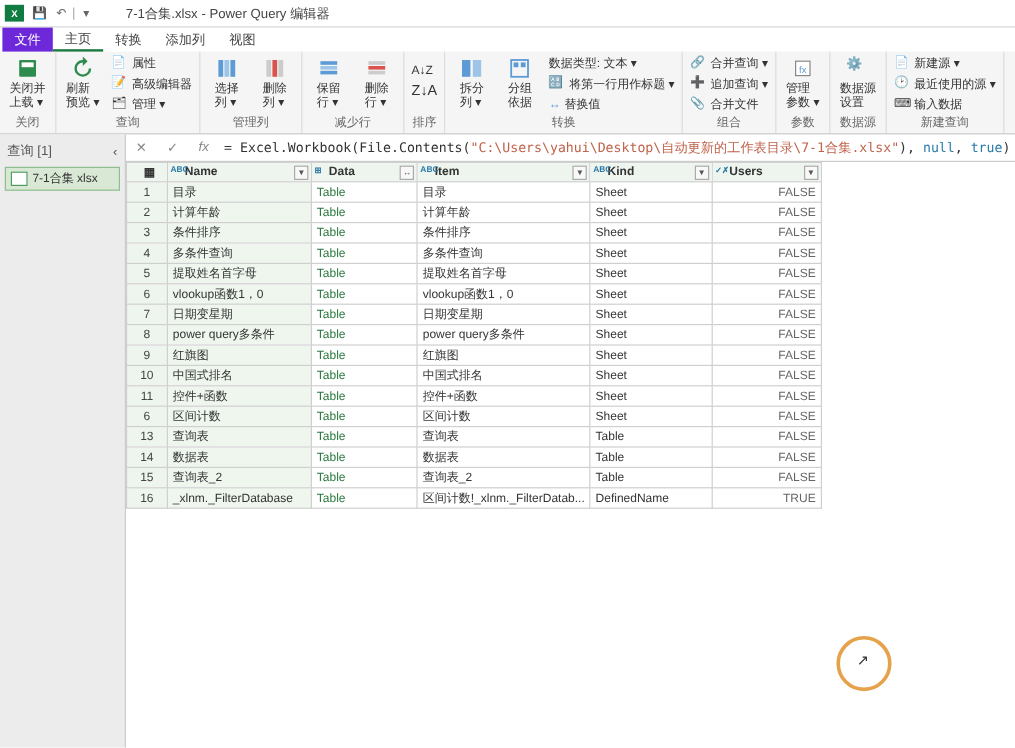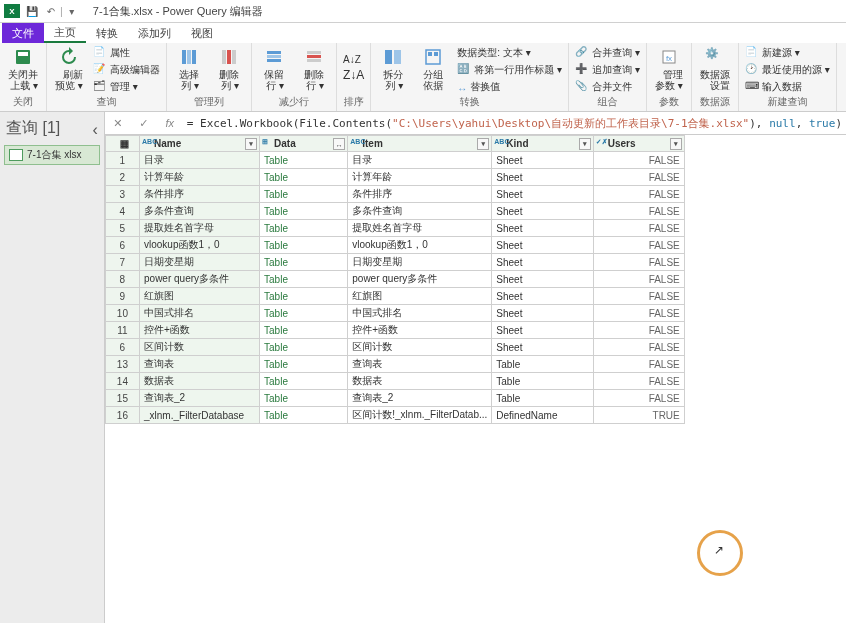--- a/index.html
+++ b/index.html
@@ -1,36 +1,36 @@
 <!DOCTYPE html>
 <html><head>
 <meta charset="utf-8">
 <style>
 html,body{margin:0;padding:0;font-family:"Microsoft YaHei","Segoe UI",Arial,sans-serif;font-size:11px;background:#fff;color:#333;width:846px;height:623px;overflow:hidden}
 .title-bar{height:22px;background:#fff;display:flex;align-items:center;padding:0 4px;border-bottom:1px solid #d0d0d0}
 .app-icon{width:16px;height:14px;background:#107c41;color:#fff;display:flex;align-items:center;justify-content:center;font-size:8px;font-weight:bold;margin-right:4px}
 .qat-icon{width:14px;height:14px;margin:0 2px;display:flex;align-items:center;justify-content:center;color:#666;font-size:10px}
-.title-text{margin-left:12px;font-size:11px;color:#444}
+.title-text{margin-left:24px;font-size:11px;color:#444}
 .menu-row{height:20px;background:#fff;display:flex;align-items:stretch;padding-left:2px}
 .menu-file{background:#6d28d9;color:#fff;padding:2px 10px;font-size:11px;display:flex;align-items:center}
 .menu-tab{padding:2px 10px;font-size:11px;color:#444;display:flex;align-items:center}
 .menu-tab.sel{border-bottom:2px solid #1a7a3e}
 .ribbon{height:68px;background:#f5f5f5;border-bottom:1px solid #ccc;display:flex}
 .rgrp{border-right:1px solid #ddd;padding:2px 4px 0 4px;display:flex;flex-direction:column;justify-content:space-between}
 .rgrp-body{display:flex;gap:4px}
 .rgrp-label{text-align:center;font-size:10px;color:#666;padding-bottom:2px}
 .rbtn{display:flex;flex-direction:column;align-items:center;padding:2px 4px;min-width:28px}
 .rbtn .ico{width:20px;height:20px;margin-bottom:2px;position:relative}
-.rbtn .lbl{font-size:10px;color:#333;text-align:right;line-height:11px}
+.rbtn .lbl{font-size:10px;color:#333;text-align:left;line-height:11px}
 .rsmall{display:flex;align-items:center;gap:3px;padding:1px 2px;font-size:10px;color:#333}
 .rsmall .si{width:14px;height:14px}
 .rstack{display:flex;flex-direction:column;gap:1px}
 .main{display:flex;height:513px}
 .side{width:126px;background:#ececec;border-right:1px solid #ccc;padding:4px}
-.side-head{display:flex;align-items:flex-end;justify-content:space-between;font-size:16px;color:#555;padding:2px}
+.side-head{display:flex;align-items:flex-end;justify-content:space-between;font-size:11px;color:#555;padding:2px}
 .side-item{display:flex;align-items:center;gap:4px;background:#d8e8d4;border:1px solid #8fbf8f;padding:2px 4px;margin-top:4px;font-size:10px}
 .q-icon{width:12px;height:10px;background:#fff;border:1px solid #4e9b5e}
 .content{flex:1;display:flex;flex-direction:column}
 .formula-row{height:22px;border-bottom:1px solid #ccc;display:flex;align-items:center;padding:0 4px;gap:8px}
 .fx-btn{width:18px;height:18px;display:flex;align-items:center;justify-content:center;color:#888;font-size:11px}
 .formula-text{font-family:Consolas,monospace;font-size:11px;white-space:nowrap}
 .formula-text .str{color:#c0634c}
 .formula-text .kw{color:#2a7aa8}
 .grid-wrap{flex:1;overflow:auto;position:relative}
 table.grid{border-collapse:collapse;width:580px}

